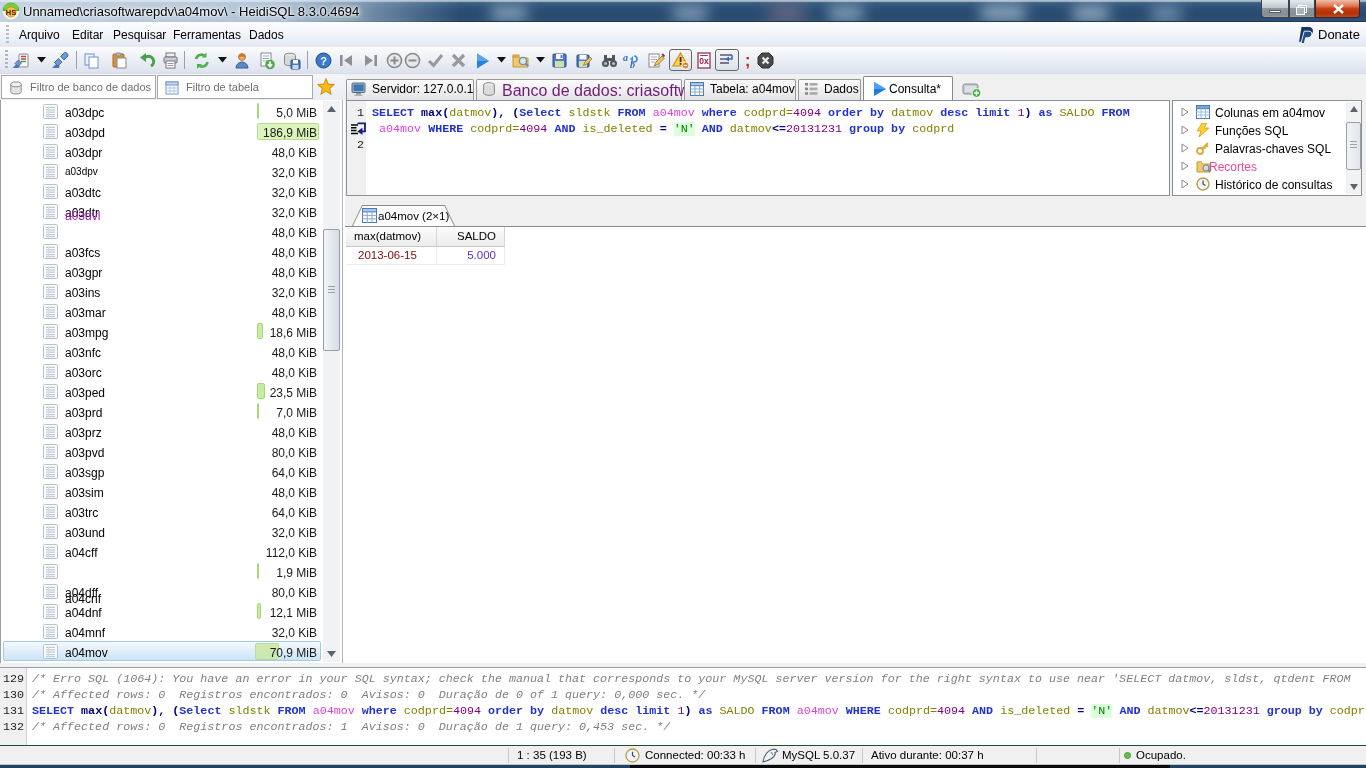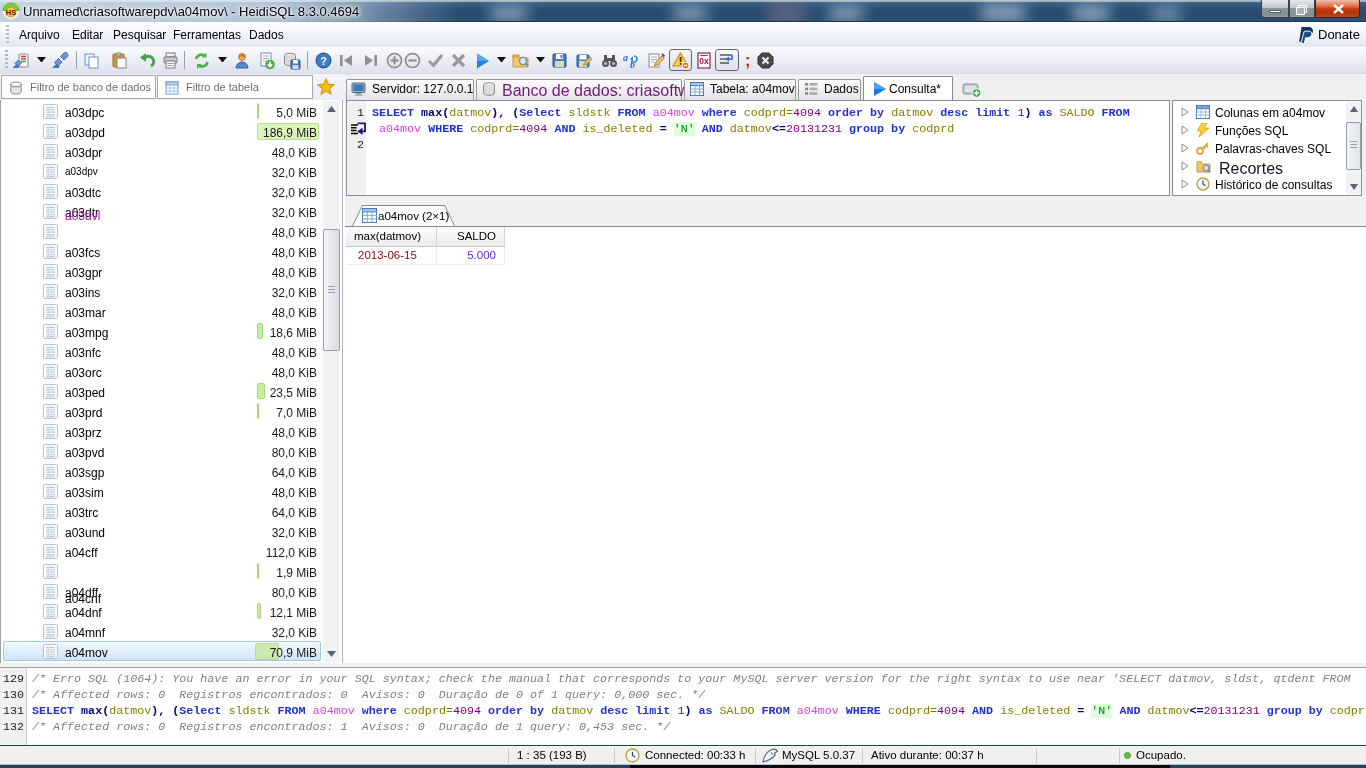--- a/index.html
+++ b/index.html
@@ -599,21 +599,21 @@
     <div class="abs" style="left:42px;top:41px;font-size:12px;color:#000">Palavras-chaves SQL</div>
     <svg class="abs" style="left:8px;top:60px" width="8" height="10" viewBox="0 0 8 10">
       <path d="M1 1 L7 5 L1 9z" fill="#fff" stroke="#8a8a8a"></path>
     </svg>
     <svg class="abs" style="left:23px;top:58px" width="15" height="14" viewBox="0 0 15 14">
       <path d="M1 3 h4 l1.5 2 H14 v8 H1z" fill="#f0c868" stroke="#c89838"></path>
       <rect x="1" y="2" width="5" height="2" fill="#e8b850"></rect>
       <circle cx="10" cy="9" r="3" fill="#cfe0f0" stroke="#6888a8" stroke-width="1.2" opacity=".9"></circle>
       <path d="M12 11 l2 2" stroke="#6888a8" stroke-width="1.6"></path>
     </svg>
-    <div class="abs" style="left:46px;top:59px;font-size:16px;color:#0f172a">Recortes</div>
+    <div class="abs" style="left:36px;top:59px;font-size:12px;color:#ec4899">Recortes</div>
     <svg class="abs" style="left:8px;top:78px" width="8" height="10" viewBox="0 0 8 10">
       <path d="M1 1 L7 5 L1 9z" fill="#fff" stroke="#8a8a8a"></path>
     </svg>
     <svg class="abs" style="left:23px;top:76px" width="14" height="14" viewBox="0 0 14 14">
       <circle cx="7" cy="7" r="6" fill="#eef4f8" stroke="#b8a048" stroke-width="1.4"></circle>
       <path d="M7 3.5 V7 l2.5 1.5" stroke="#447" stroke-width="1.2" fill="none"></path>
     </svg>
     <div class="abs" style="left:42px;top:77px;font-size:12px;color:#000">Histórico de consultas</div>
 <div class="abs" style="left:173px;top:1px;width:15px;height:92px;background:#f1f2f4">
  <div class="abs" style="left:0;top:0;width:15px;height:15px">

